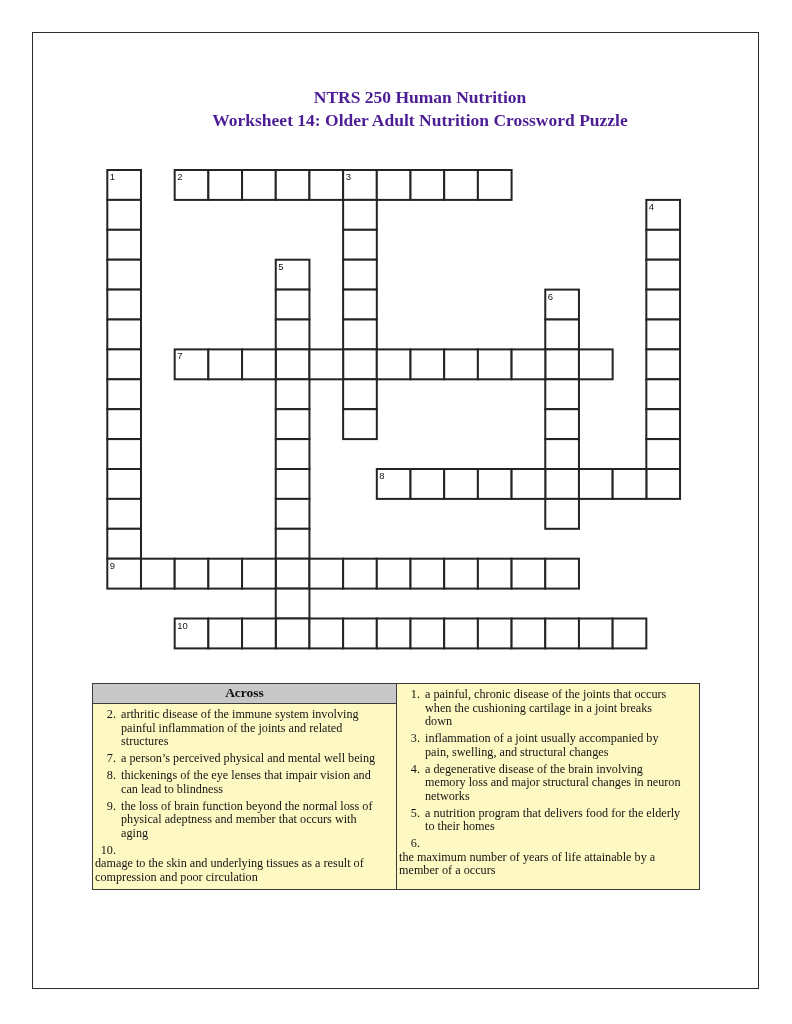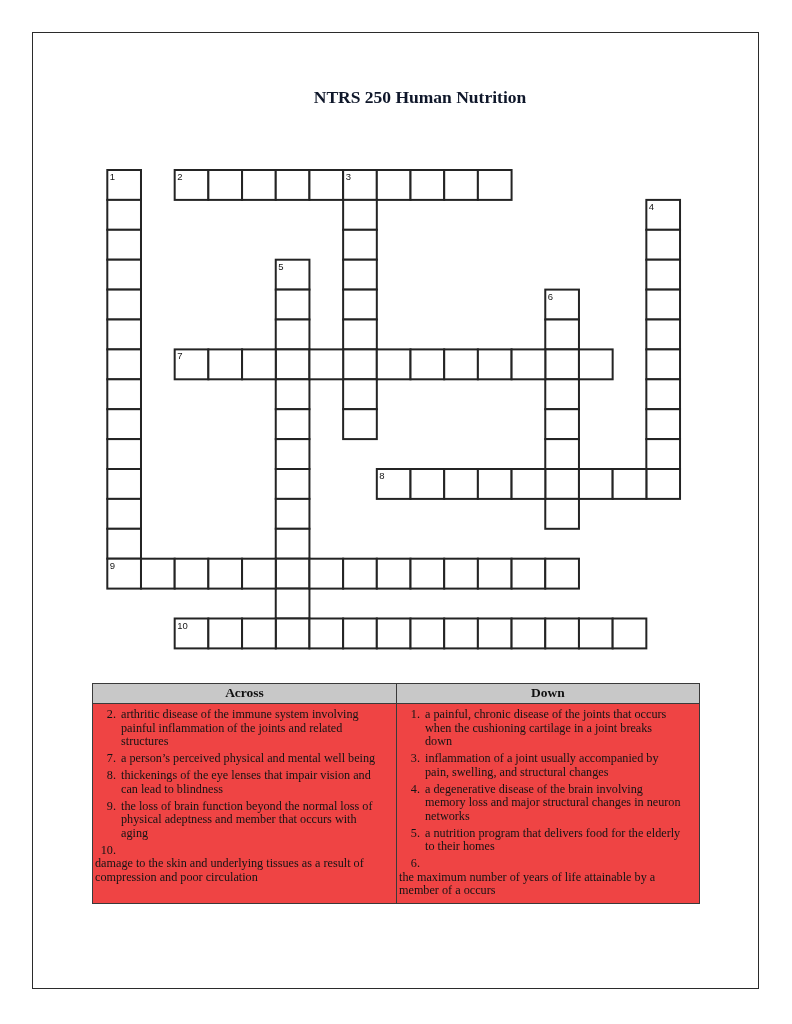--- a/index.html
+++ b/index.html
@@ -18,37 +18,37 @@
     border:1.6px solid #2b2b2b;
     background:#ffffff;
   }
   .title-block {
     position:absolute;
     left:0; right:0; top:86px;
     text-align:center;
     font-weight:bold;
     font-size:17.5px;
     line-height:23px;
-    color:#0f172a;
+    color:#4c1d95;
     padding-left:48px;
   }
   .grid-svg {
     position:absolute;
     left:0; top:0;
     width:792px; height:1024px;
   }
   .gcell { fill:#ffffff; stroke:#242424; stroke-width:2; }
   .gnum  { font-family:"Liberation Sans", sans-serif; font-size:9.5px; fill:#161616; }
   .clue-table {
     position:absolute;
     left:92px; top:683px;
     width:608px;
     border:1.7px solid #3a3a3a;
     display:flex;
-    background:#ef4444;
+    background:#fef9c3;
     box-sizing:border-box;
   }
   .clue-half { width:50%; box-sizing:border-box; }
   .clue-half.right { border-left:1.7px solid #3a3a3a; }
   .clue-header {
     background:#c8c8c8;
     border-bottom:1.7px solid #3a3a3a;
     text-align:center;
     font-weight:bold;
     font-size:13.5px;
@@ -71,20 +71,21 @@
   }
   .clue-text { flex:1; padding-right:17px; }
 </style>
 </head>
 <body>
 
 <div class="page-frame"></div>
 
 <div class="title-block">
   <div>NTRS 250 Human Nutrition</div>
+  <div>Worksheet 14: Older Adult Nutrition Crossword Puzzle</div>
 </div>
 
 <svg class="grid-svg" xmlns="http://www.w3.org/2000/svg">
     <rect x="107.30" y="170.00" width="33.69" height="29.9" class="gcell"></rect>
     <rect x="107.30" y="199.90" width="33.69" height="29.9" class="gcell"></rect>
     <rect x="107.30" y="229.80" width="33.69" height="29.9" class="gcell"></rect>
     <rect x="107.30" y="259.70" width="33.69" height="29.9" class="gcell"></rect>
     <rect x="107.30" y="289.60" width="33.69" height="29.9" class="gcell"></rect>
     <rect x="107.30" y="319.50" width="33.69" height="29.9" class="gcell"></rect>
     <rect x="107.30" y="349.40" width="33.69" height="29.9" class="gcell"></rect>
@@ -218,21 +219,20 @@
           <span class="clue-num">9.</span>
           <span class="clue-text">the loss of brain function beyond the normal loss of physical adeptness and member that occurs with aging</span>
         </div>
         <div class="clue-row">
           <span class="clue-num">10.</span>
           <span class="clue-text">damage to the skin and underlying tissues as a result of compression and poor circulation</span>
         </div>
       </div>
   </div>
   <div class="clue-half right">
-    <div class="clue-header">Down</div>
     <div class="clue-body">
         <div class="clue-row">
           <span class="clue-num">1.</span>
           <span class="clue-text">a painful, chronic disease of the joints that occurs when the cushioning cartilage in a joint breaks down</span>
         </div>
         <div class="clue-row">
           <span class="clue-num">3.</span>
           <span class="clue-text">inflammation of a joint usually accompanied by pain, swelling, and structural changes</span>
         </div>
         <div class="clue-row">

